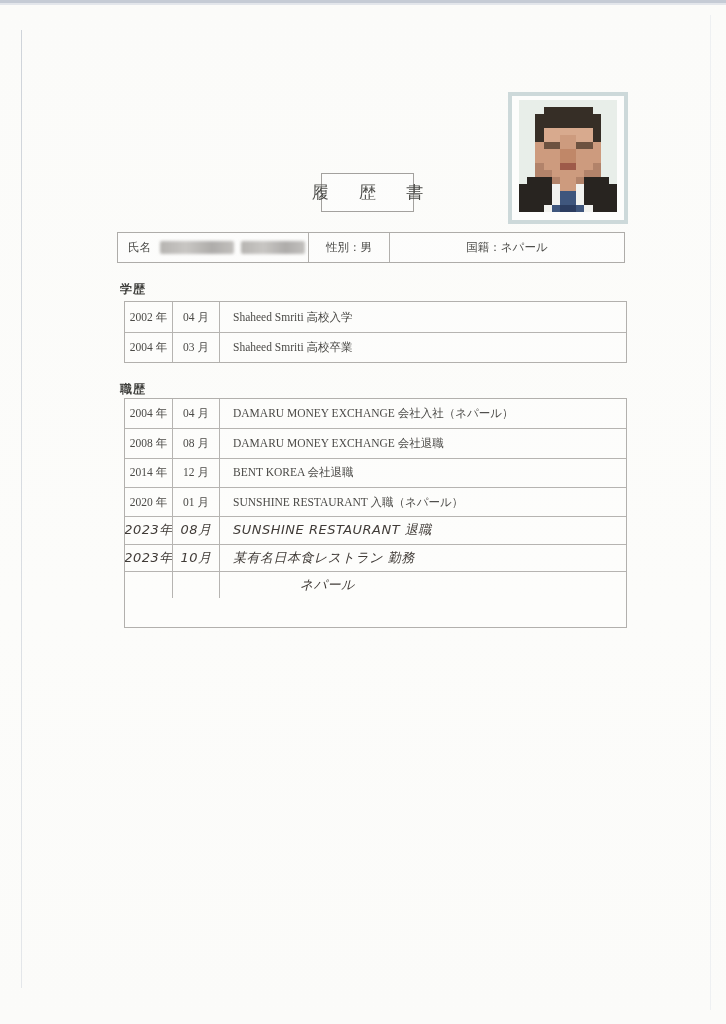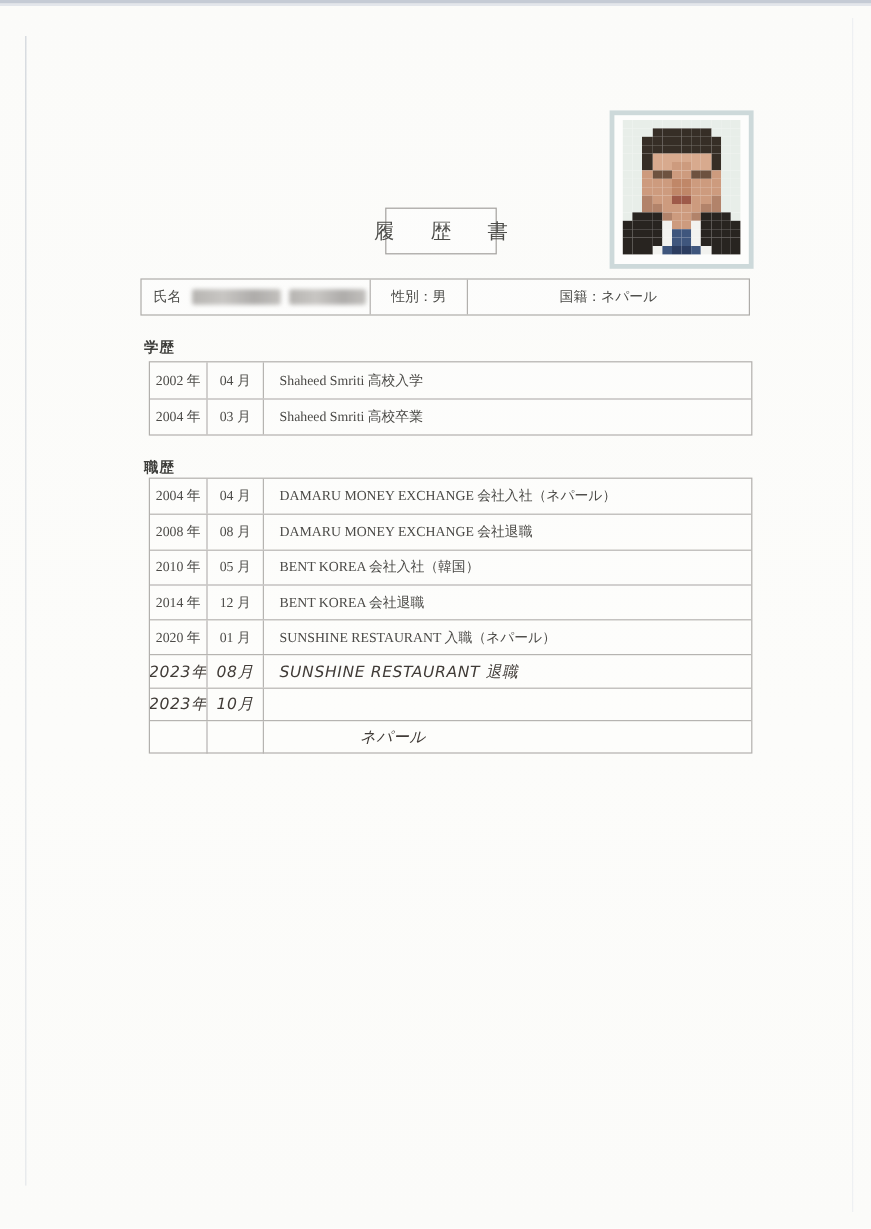--- a/index.html
+++ b/index.html
@@ -375,42 +375,38 @@
         <div class="tcell year">2004 年</div>
         <div class="tcell month">04 月</div>
         <div class="tcell desc">DAMARU MONEY EXCHANGE 会社入社（ネパール）</div>
       </div>
       <div class="trow">
         <div class="tcell year">2008 年</div>
         <div class="tcell month">08 月</div>
         <div class="tcell desc">DAMARU MONEY EXCHANGE 会社退職</div>
       </div>
       <div class="trow">
-        <div class="tcell year">2010 年</div>
-        <div class="tcell month">05 月</div>
-        <div class="tcell desc">BENT KOREA 会社入社（韓国）</div>
-      </div>
-      <div class="trow">
         <div class="tcell year">2014 年</div>
         <div class="tcell month">12 月</div>
         <div class="tcell desc">BENT KOREA 会社退職</div>
       </div>
       <div class="trow">
         <div class="tcell year">2020 年</div>
         <div class="tcell month">01 月</div>
         <div class="tcell desc">SUNSHINE RESTAURANT 入職（ネパール）</div>
       </div>
       <div class="trow handwritten">
         <div class="tcell year">2023年</div>
         <div class="tcell month">08月</div>
         <div class="tcell desc">SUNSHINE RESTAURANT 退職</div>
       </div>
       <div class="trow handwritten">
         <div class="tcell year">2023年</div>
         <div class="tcell month">10月</div>
+        <div class="tcell desc">某有名日本食レストラン 勤務</div>
       </div>
       <div class="trow handwritten">
         <div class="tcell year"></div>
         <div class="tcell month"></div>
         <div class="tcell desc indent">ネパール</div>
       </div>
     </div>
 
 </div>
 

